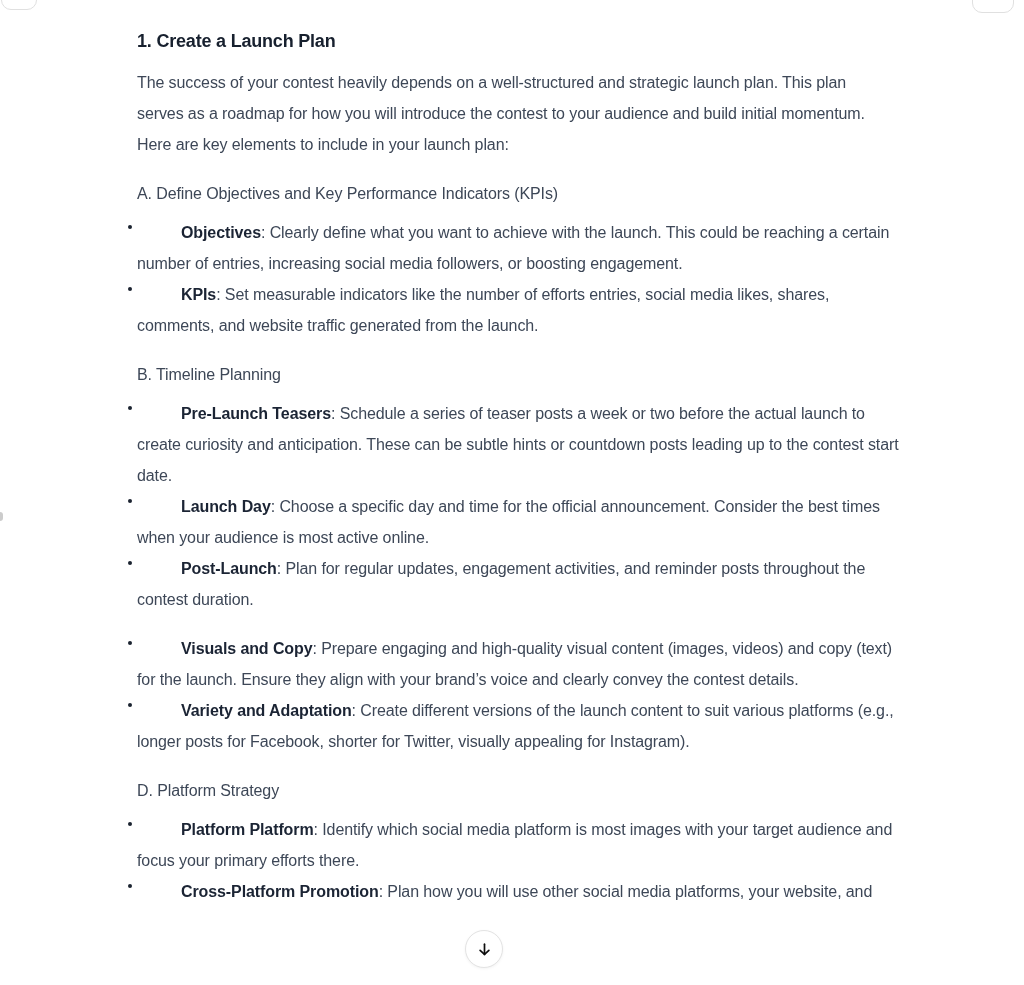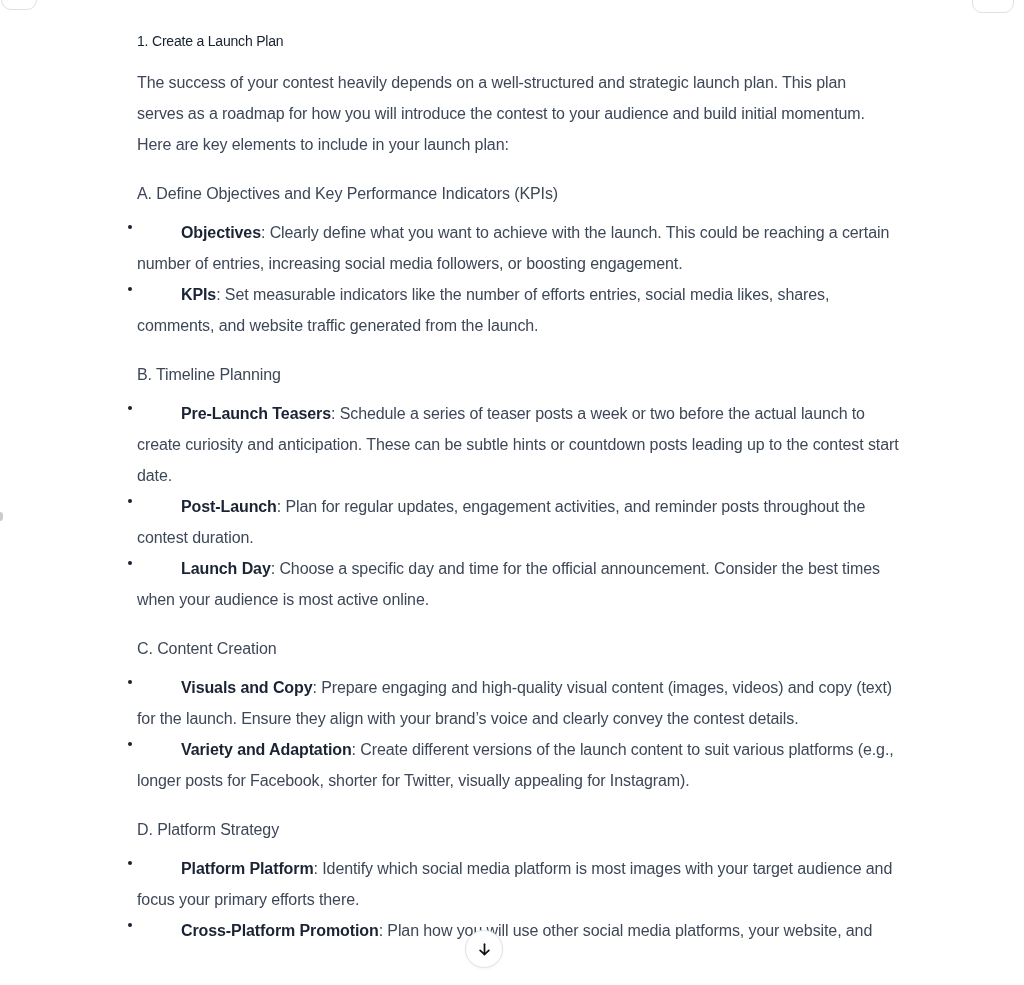--- a/index.html
+++ b/index.html
@@ -35,23 +35,23 @@
   .content {
     position: absolute;
     left: 137px;
     top: 28px;
     width: 766px;
     font-size: 16px;
     line-height: 31px;
     letter-spacing: -0.1px;
   }
   h3.doc-heading {
-    font-size: 14px;
+    font-size: 18px;
     line-height: 27px;
-    font-weight: 400;
+    font-weight: 700;
     color: #17202e;
     margin: 0 0 12px 0;
     letter-spacing: -0.2px;
   }
   p.intro { margin: 0 12px 18px 0; }
   p.sec-title { margin: 0; }
   ul.bullets {
     list-style: none;
     margin: 8px 0 18px 0;
     padding: 0;
@@ -108,25 +108,24 @@
 
     <p class="sec-title">A. Define Objectives and Key Performance Indicators (KPIs)</p>
     <ul class="bullets">
       <li><span class="term">Objectives</span><span>: Clearly define what you want to achieve with the launch. This could be reaching a certain number of entries, increasing social media followers, or boosting engagement.</span></li>
       <li><span class="term">KPIs</span><span>: Set measurable indicators like the number of efforts entries, social media likes, shares, comments, and website traffic generated from the launch.</span></li>
     </ul>
 
     <p class="sec-title">B. Timeline Planning</p>
     <ul class="bullets">
       <li><span class="term">Pre-Launch Teasers</span><span>: Schedule a series of teaser posts a week or two before the actual launch to create curiosity and anticipation. These can be subtle hints or countdown posts leading up to the contest start date.</span></li>
+      <li><span class="term">Launch Day</span><span>: Choose a specific day and time for the official announcement. Consider the best times when your audience is most active online.</span></li>
       <li><span class="term">Post-Launch</span><span>: Plan for regular updates, engagement activities, and reminder posts throughout the contest duration.</span></li>
-      <li><span class="term">Launch Day</span><span>: Choose a specific day and time for the official announcement. Consider the best times when your audience is most active online.</span></li>
     </ul>
 
-    <p class="sec-title">C. Content Creation</p>
     <ul class="bullets">
       <li><span class="term">Visuals and Copy</span><span>: Prepare engaging and high-quality visual content (images, videos) and copy (text) for the launch. Ensure they align with your brand’s voice and clearly convey the contest details.</span></li>
       <li><span class="term">Variety and Adaptation</span><span>: Create different versions of the launch content to suit various platforms (e.g., longer posts for Facebook, shorter for Twitter, visually appealing for Instagram).</span></li>
     </ul>
 
     <p class="sec-title">D. Platform Strategy</p>
     <ul class="bullets">
       <li><span class="term">Platform Platform</span><span>: Identify which social media platform is most images with your target audience and focus your primary efforts there.</span></li>
       <li><span class="term">Cross-Platform Promotion</span><span>: Plan how you will use other social media platforms, your website, and</span></li>
     </ul>

